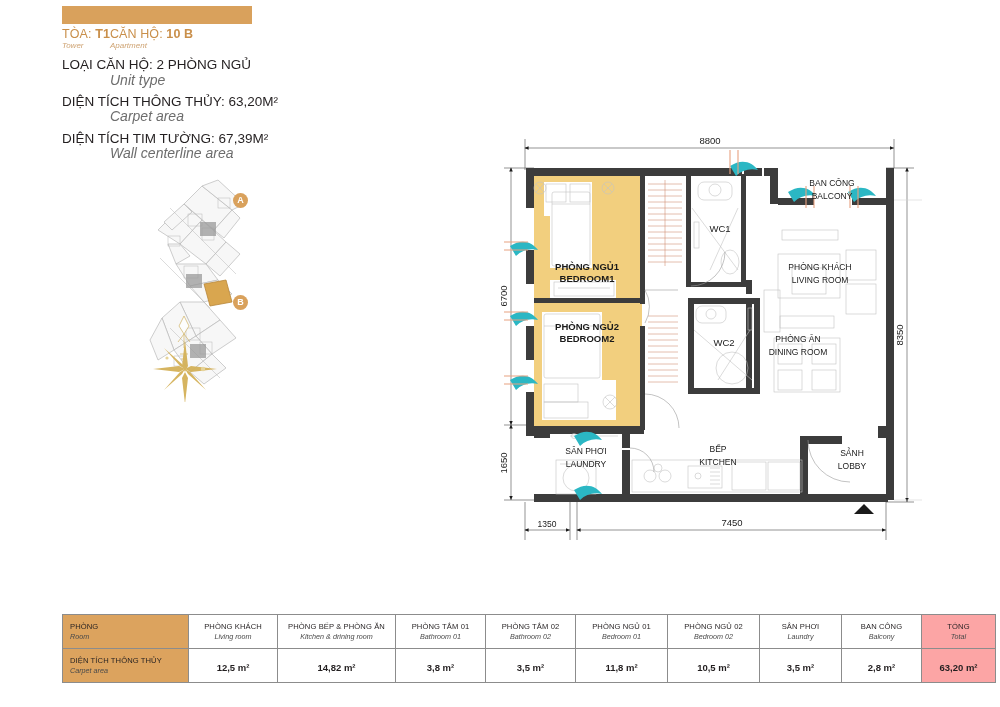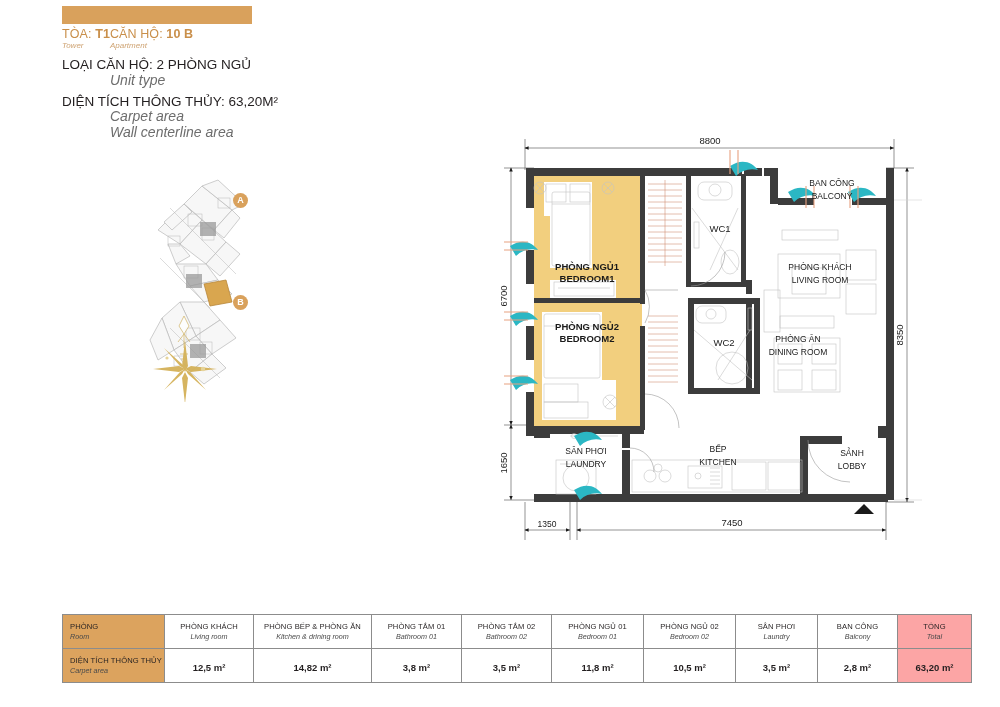--- a/index.html
+++ b/index.html
@@ -160,20 +160,21 @@
       <div class="lbl-en">Apartment</div>
     </div>
   </div>
 
   <div class="spec-line">LOẠI CĂN HỘ: 2 PHÒNG NGỦ</div>
   <div class="spec-en">Unit type</div>
 
   <div class="spec-line">DIỆN TÍCH THÔNG THỦY: 63,20M²</div>
   <div class="spec-en">Carpet area</div>
 
+  <div class="spec-line">DIỆN TÍCH TIM TƯỜNG: 67,39M²</div>
   <div class="spec-en">Wall centerline area</div>
 </div>
 
 <div id="keyplan">
   <svg width="130" height="230" viewBox="0 0 130 230">
     <g stroke="#b9b9b9" stroke-width="0.7" fill="#f7f7f7">
 
       <polygon points="44,26 62,8 92,32 74,52"></polygon>
       <polygon points="62,8 78,2 104,26 92,32"></polygon>
       <polygon points="74,52 92,32 100,40 84,60"></polygon>
@@ -485,21 +486,21 @@
 
     <text x="238" y="102" font-size="9.5">WC1</text>
     <text x="242" y="216" font-size="9.5">WC2</text>
   </g>
 </svg>
 </div>
 
 <table id="area-table">
   <tbody>
     <tr>
-      <td class="cell-head" style="width:102px">
+      <td class="cell-head" style="width:126px">
         <div class="th-vn">PHÒNG</div>
         <div class="th-en">Room</div>
       </td>
       <td class="c-center" style="width:89px">
         <div class="th-vn">PHÒNG KHÁCH</div>
         <div class="th-en">Living room</div>
       </td>
       <td class="c-center" style="width:118px">
         <div class="th-vn">PHÒNG BẾP &amp; PHÒNG ĂN</div>
         <div class="th-en">Kitchen &amp; drining room</div>

